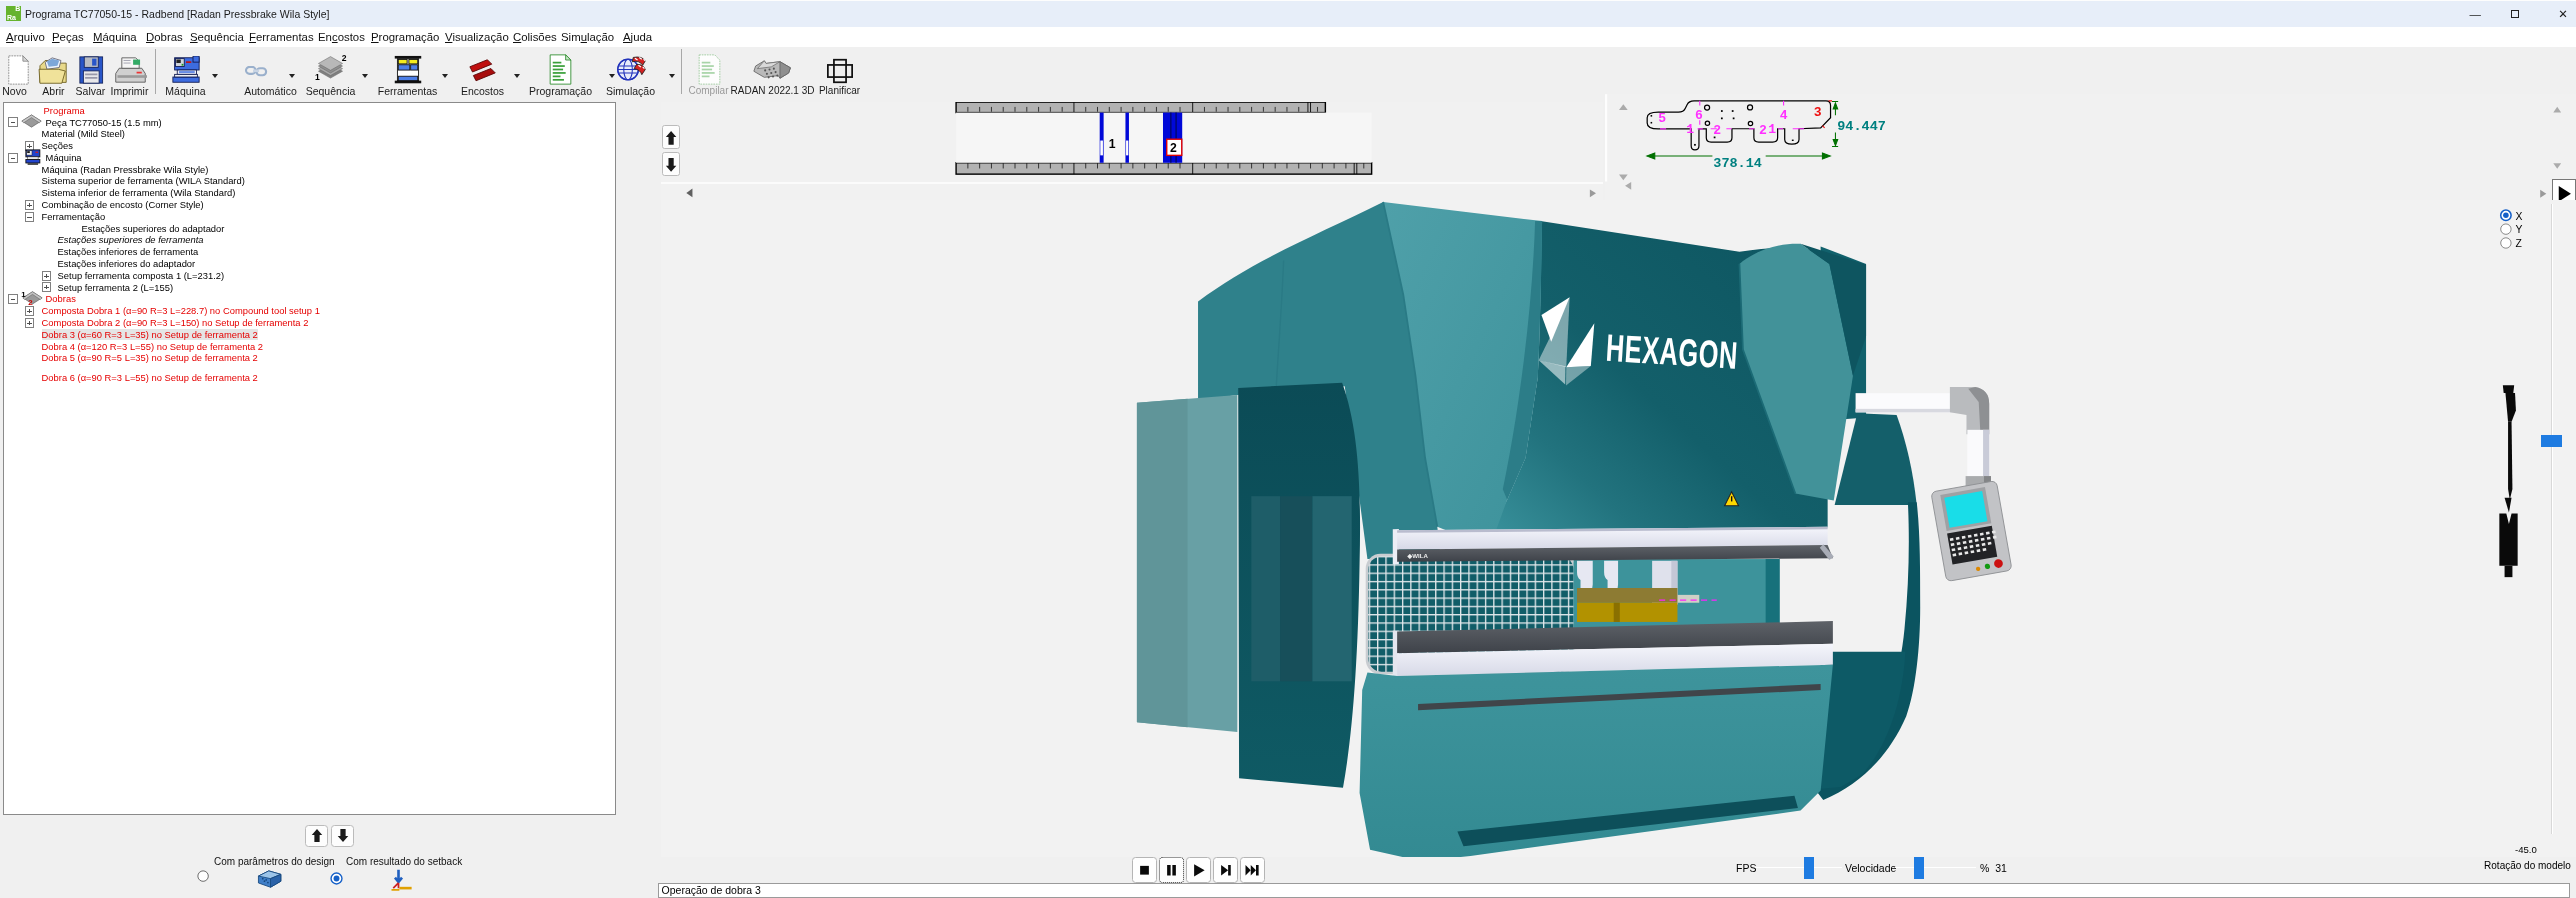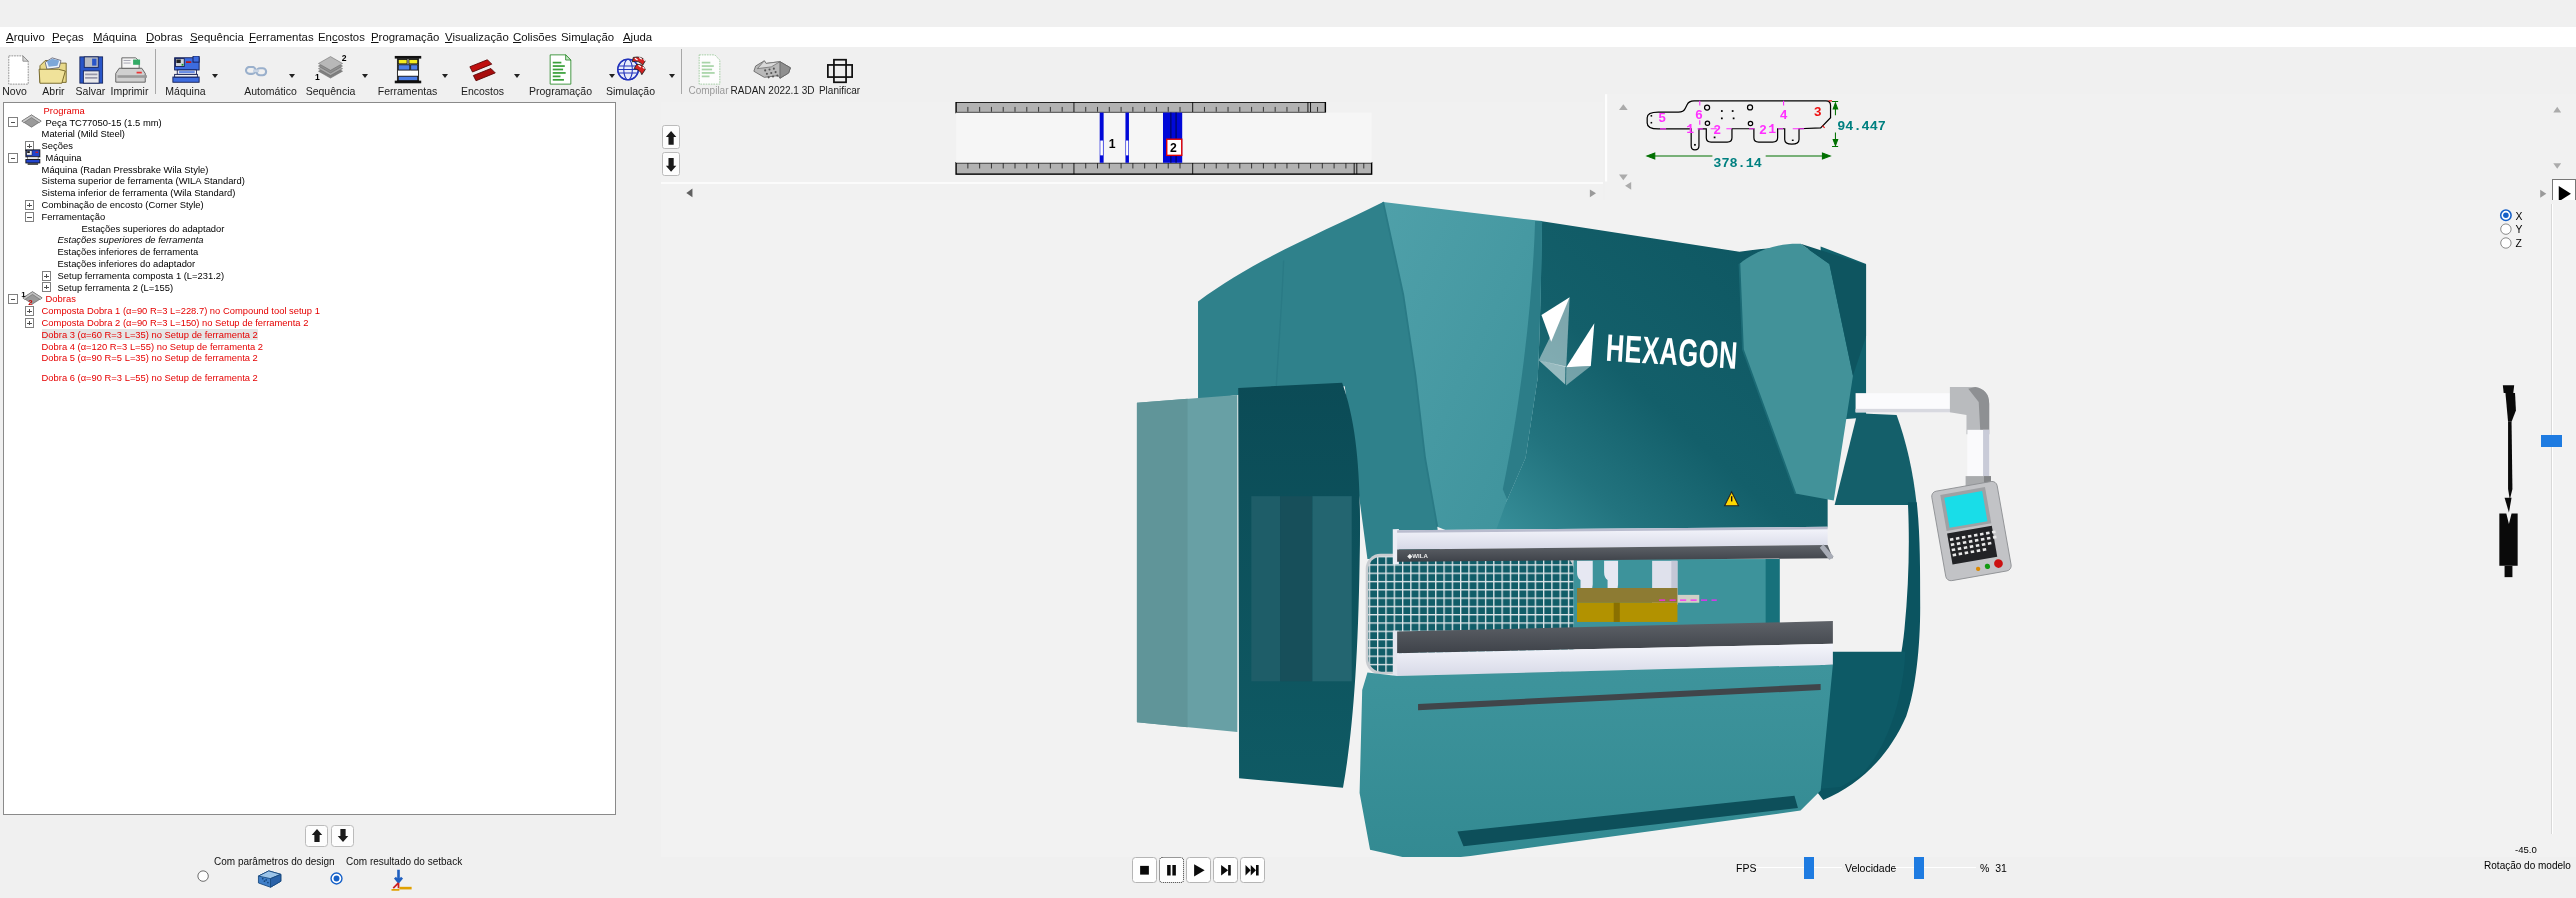--- a/index.html
+++ b/index.html
@@ -47,20 +47,30 @@
 #rightpane { position:absolute; left:1605px; top:94px; width:971px; height:106px; background:#f1f1f1; }
 #viewport { position:absolute; left:661px; top:200px; width:1915px; height:657px; background:#f2f2f2; }
 #botbar { position:absolute; left:661px; top:857px; width:1915px; height:26px; background:#f0f0f0; white-space:nowrap;}
 #botbar div { white-space:nowrap; }
 .pbtn { position:absolute; top:0px; width:24.5px; height:26px; background:#fefefe; border:0.9px solid #b5b5b5; border-radius:3.5px; }
 </style>
 </head>
 <body>
 <div id="page">
 
+  <div id="titlebar">
+    <div id="appicon">
+        <span class="ra">Ra</span>
+        <span class="b">B</span>
+      </div>
+    <div id="title-text">Programa TC77050-15 - Radbend [Radan Pressbrake Wila Style]</div>
+    <div class="winbtn" style="left:2469px;">—</div>
+    <div class="winbtn" style="left:2509px;"><span style="display:inline-block;width:8.7px;height:8.7px;border:1.2px solid #222;margin-top:8.7px;"></span></div>
+    <div class="winbtn" style="left:2557px;">✕</div>
+  </div>
 
   <div id="menubar">
     <span style="left:6.1px;"><u>A</u>rquivo</span>
     <span style="left:52px;"><u>P</u>eças</span>
     <span style="left:93px;"><u>M</u>áquina</span>
     <span style="left:146px;"><u>D</u>obras</span>
     <span style="left:190px;"><u>S</u>equência</span>
     <span style="left:249px;"><u>F</u>erramentas</span>
     <span style="left:318px;">En<u>c</u>ostos</span>
     <span style="left:371px;"><u>P</u>rogramação</span>
@@ -648,14 +658,15 @@
     <div class="abs" style="left:1075px;top:5.2px;font-size:10.5px;color:#000;">FPS</div>
     <div class="abs" style="left:1094px;top:9.6px;width:87px;height:1.7px;background:#c2c2c2;border-bottom:0.9px solid #fff;"></div>
     <div class="abs" style="left:1143px;top:0px;width:9.6px;height:22px;background:#1e7be1;"></div>
     <div class="abs" style="left:1184px;top:5.2px;font-size:10.5px;color:#000;">Velocidade</div>
     <div class="abs" style="left:1234px;top:9.6px;width:81px;height:1.7px;background:#c2c2c2;border-bottom:0.9px solid #fff;"></div>
     <div class="abs" style="left:1253px;top:0px;width:9.6px;height:22px;background:#1e7be1;"></div>
     <div class="abs" style="left:1319px;top:5.2px;font-size:10.5px;color:#000;">%&nbsp;&nbsp;31</div>
     <div class="abs" style="left:1854px;top:-13px;font-size:9.6px;color:#000;">-45.0</div>
     <div class="abs" style="right:5.2px;top:2.6px;font-size:10px;color:#000;">Rotação do modelo</div>
   </div>
+  <div id="statusbar">Operação de dobra 3</div>
 </div>
 
 
 </body></html>

